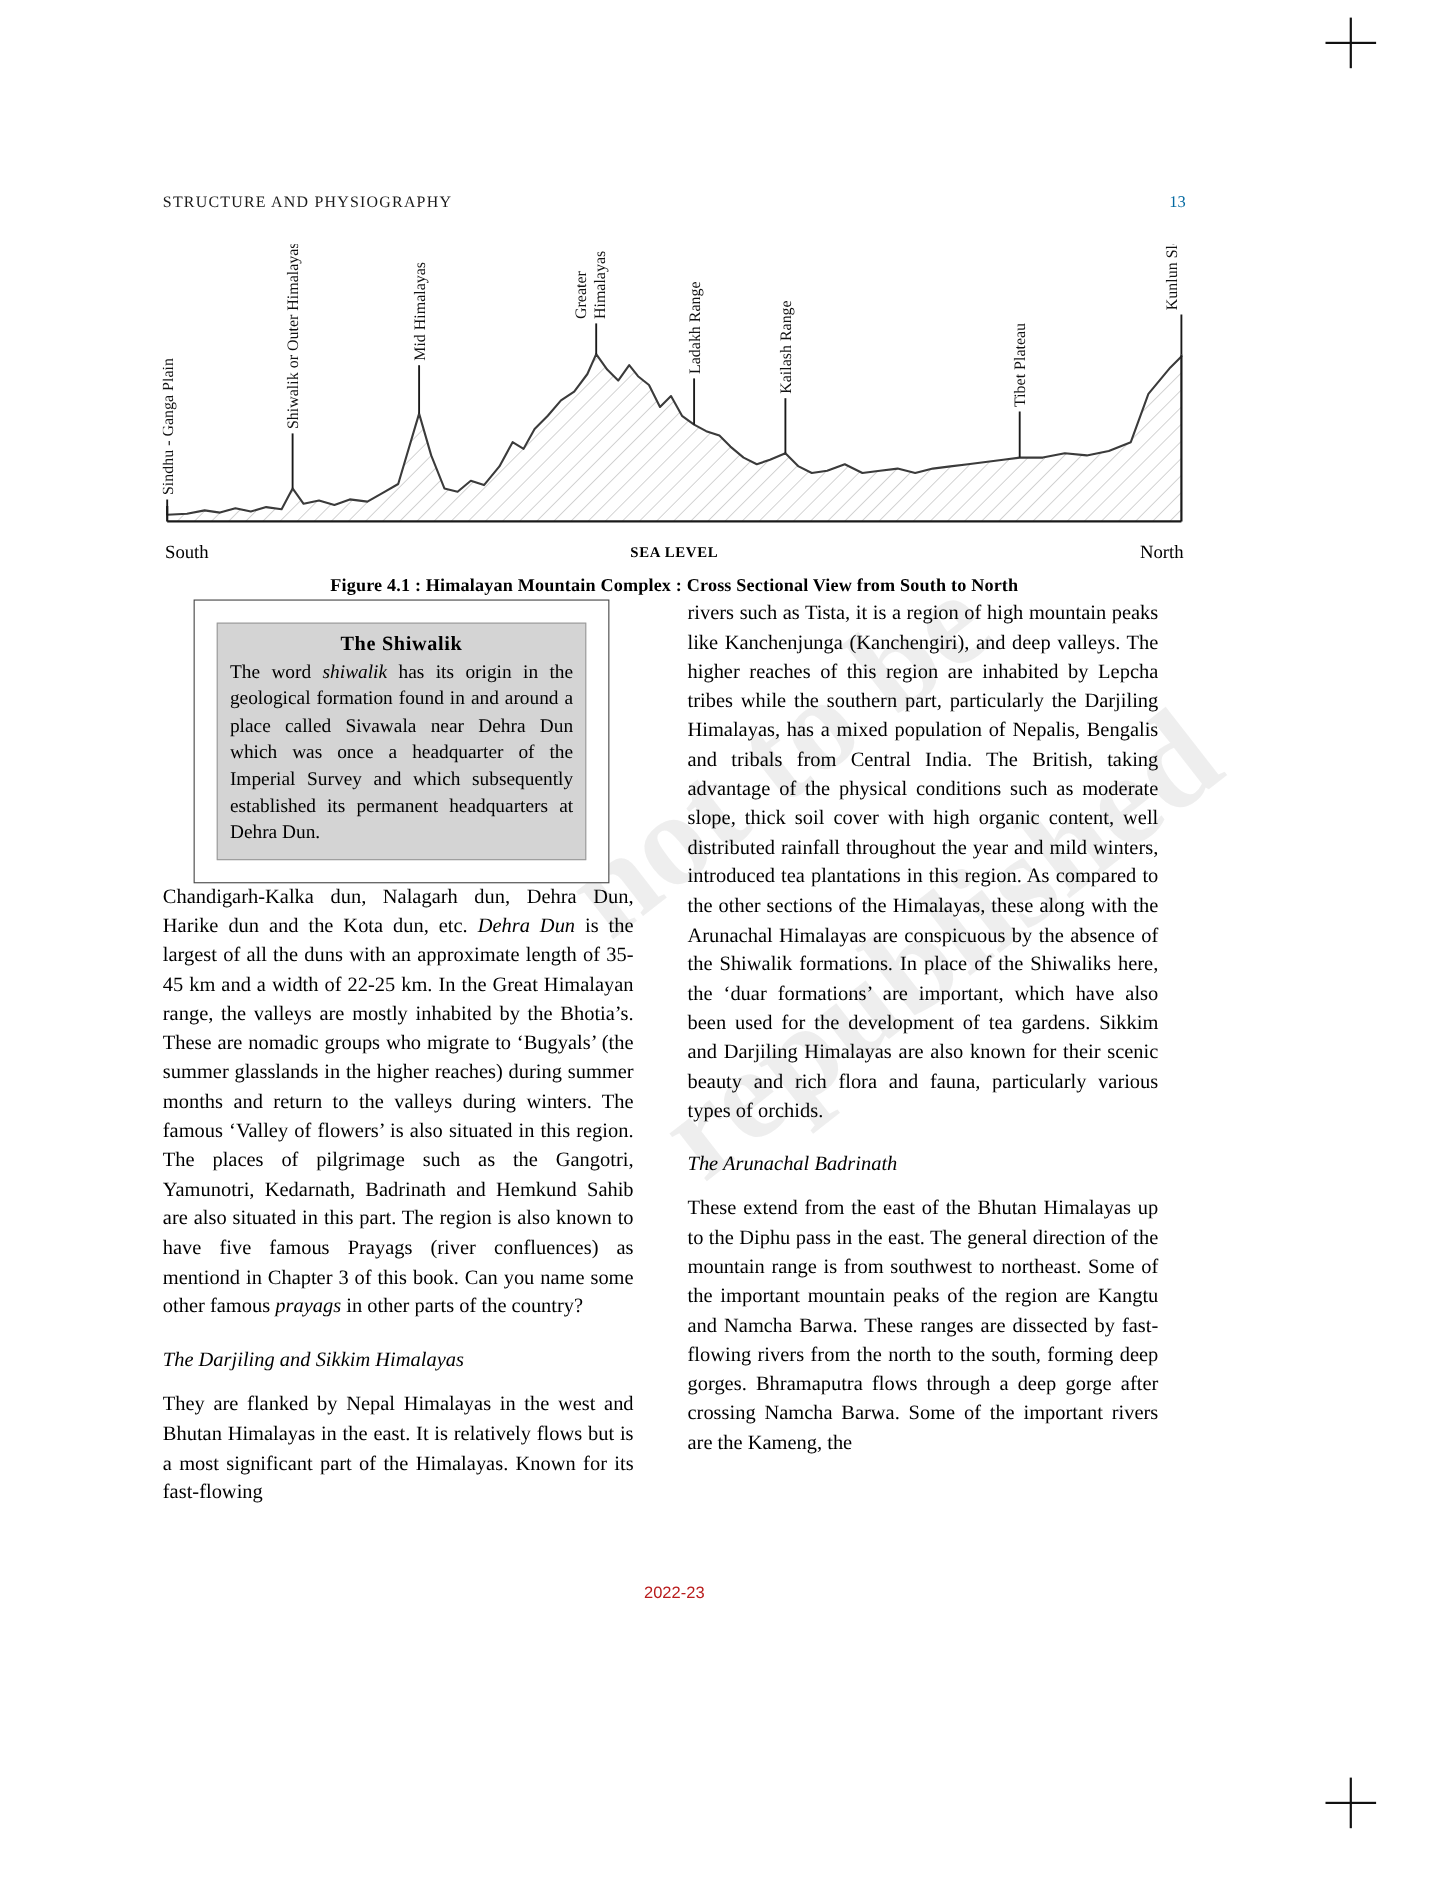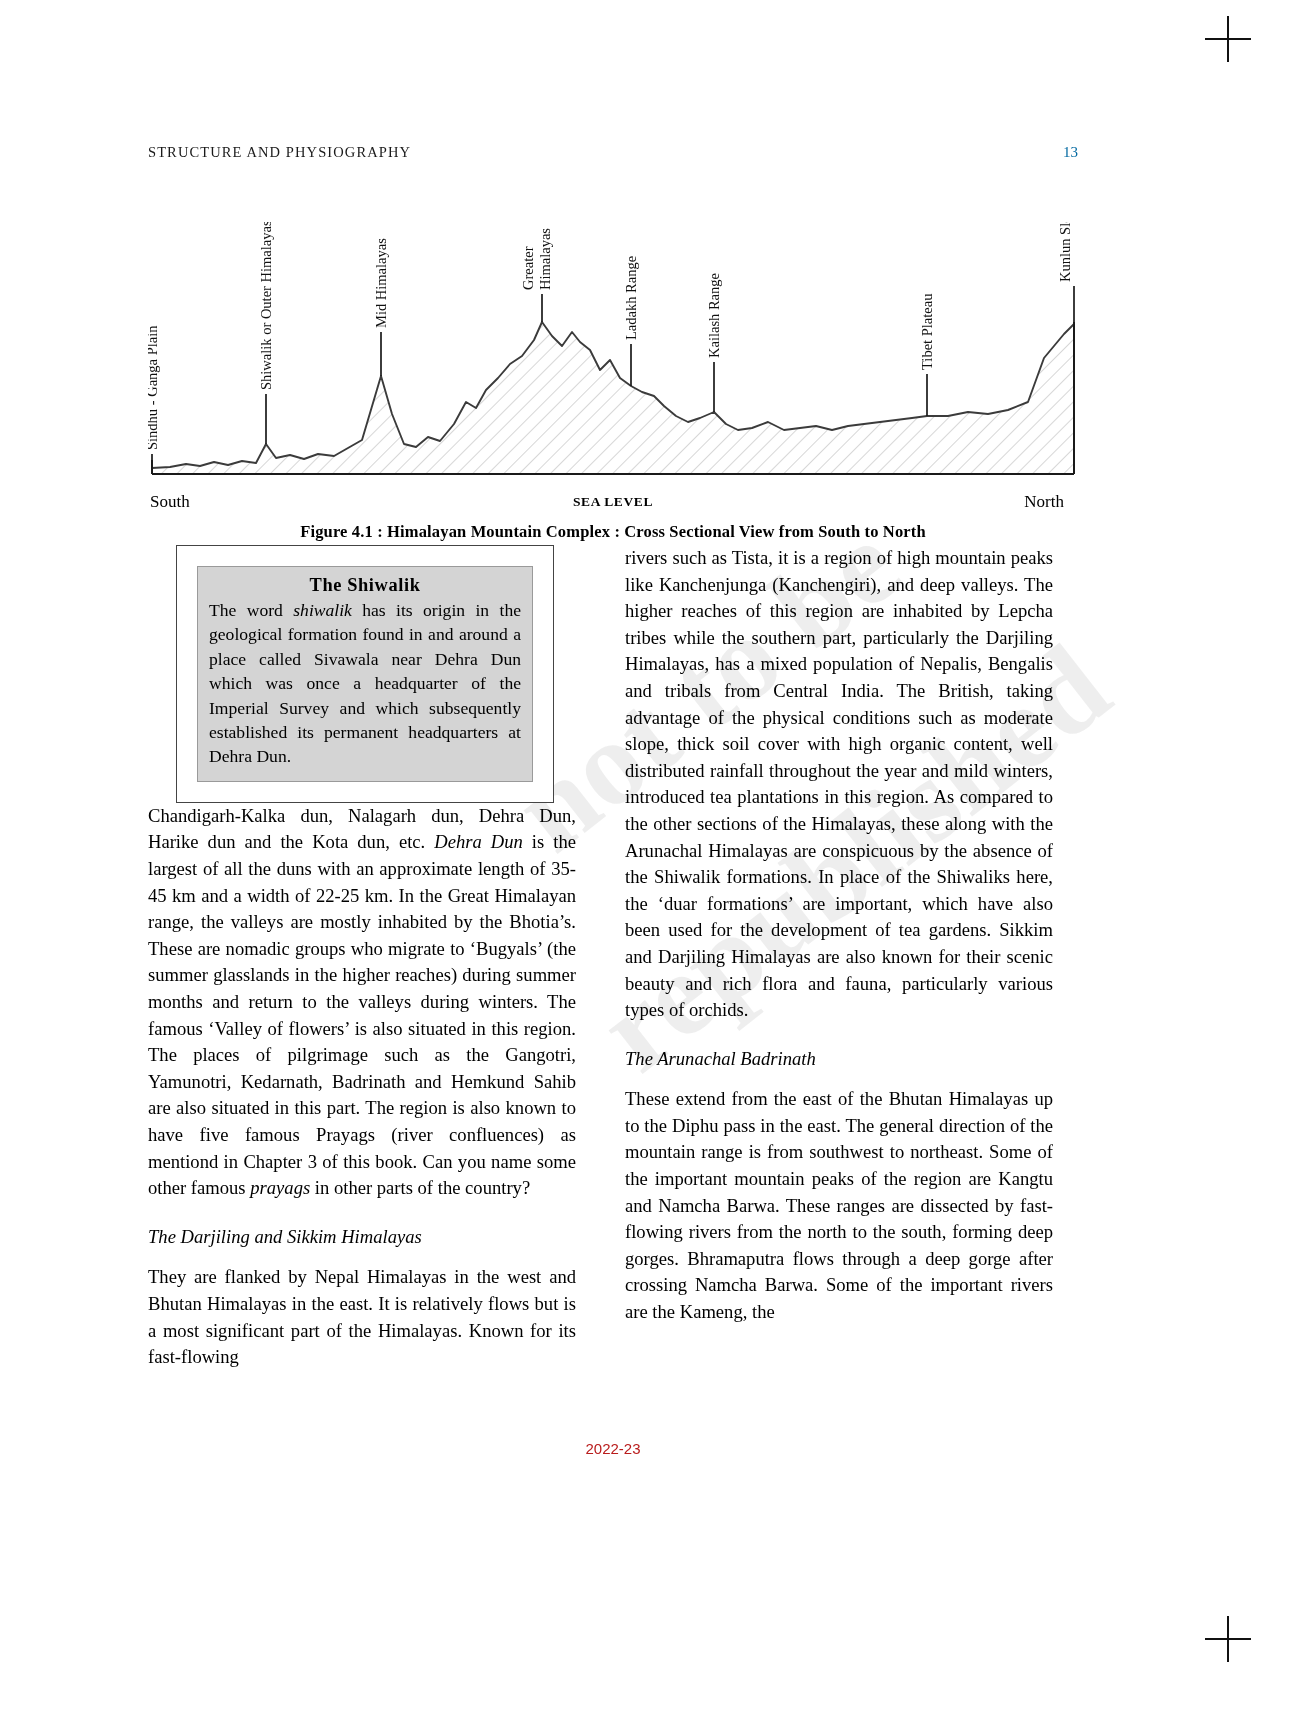--- a/index.html
+++ b/index.html
@@ -39,21 +39,21 @@
     left: 148px;
     top: 0;
     width: 930px;
     height: 1710px;
   }
 
   
   .running-head {
     position: absolute;
     left: 0;
-    top: 144px;
+    top: 176px;
     width: 930px;
     display: flex;
     justify-content: space-between;
     align-items: baseline;
   }
   .running-head .rh-title {
     font-family: "Liberation Serif", serif;
     font-size: 14.5px;
     letter-spacing: 1.1px;
     color: #1a1a1a;
@@ -78,21 +78,21 @@
     width: 930px;
     height: 22px;
     margin-top: 2px;
     text-align: right;
   }
   .fig-axis-labels .south {
     position: absolute; left: 2px; top: 0;
     font-size: 17px;
   }
   .fig-axis-labels .north {
-    position: absolute; right: 14px; top: 0;
+    position: absolute; right: 2px; top: 0;
     font-size: 17px;
   }
   .fig-axis-labels .sealevel {
     position: absolute; left: 50%; top: 2px;
     transform: translateX(-50%);
     font-size: 13.5px;
     font-weight: bold;
     letter-spacing: 0.6px;
   }
   .fig-caption {

